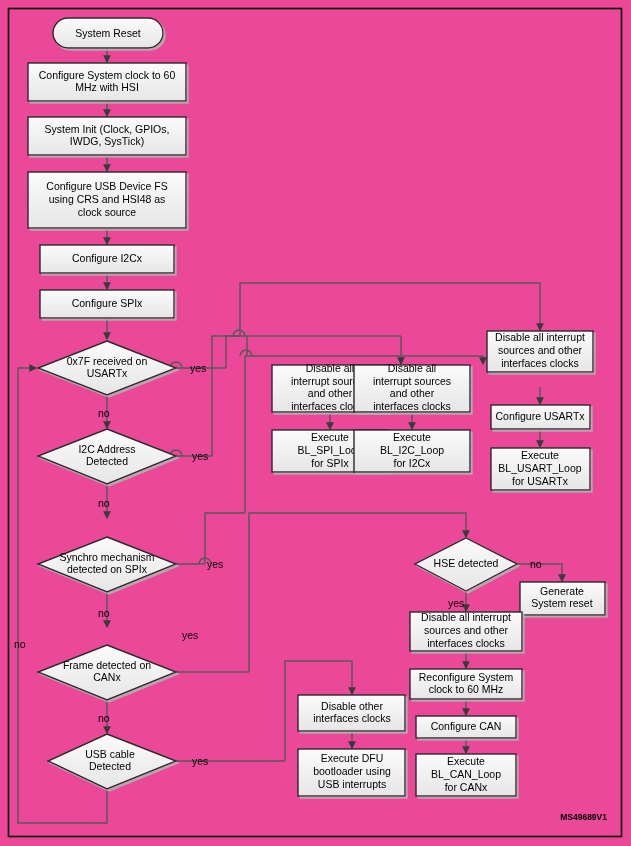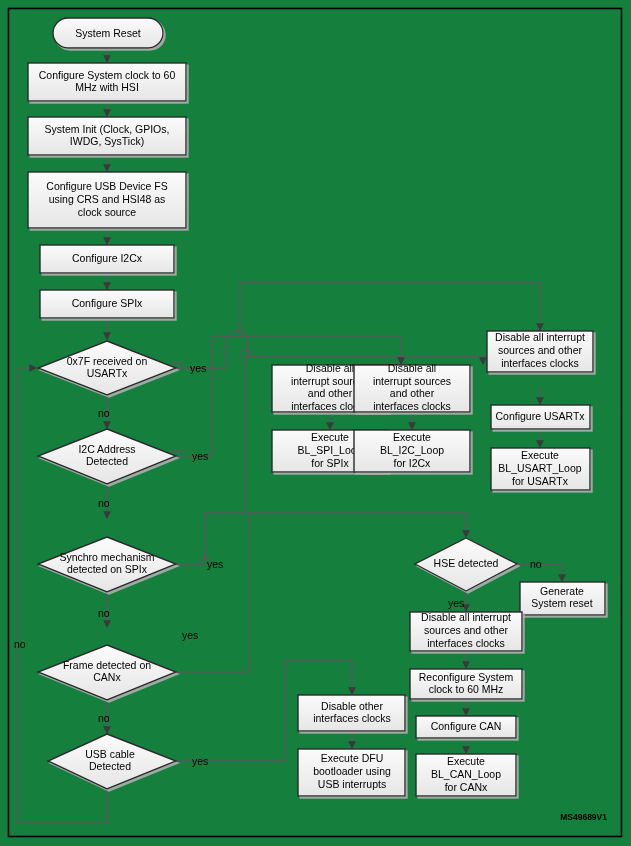--- a/index.html
+++ b/index.html
@@ -1,18 +1,18 @@
 <!DOCTYPE html>
 <html><head>
 <meta charset="utf-8">
 <style>
   html,body{margin:0;padding:0;background:#ffffff;}
   body{width:631px;height:846px;overflow:hidden;
        font-family:"Liberation Sans","DejaVu Sans",sans-serif;}
-  #figure{position:relative;width:631px;height:846px;background:#15803d;}
+  #figure{position:relative;width:631px;height:846px;background:#ec4899;}
   svg{display:block;}
   .nodetext{font-family:"Liberation Sans","DejaVu Sans",sans-serif;
             font-size:10.5px;fill:#000;text-anchor:middle;
             dominant-baseline:middle;}
   .edgelabel{font-family:"Liberation Sans","DejaVu Sans",sans-serif;
              font-size:10.5px;fill:#000;}
   .figid{font-family:"Liberation Sans","DejaVu Sans",sans-serif;
          font-size:8.5px;font-weight:bold;fill:#000;text-anchor:end;}
 </style>
 </head>

